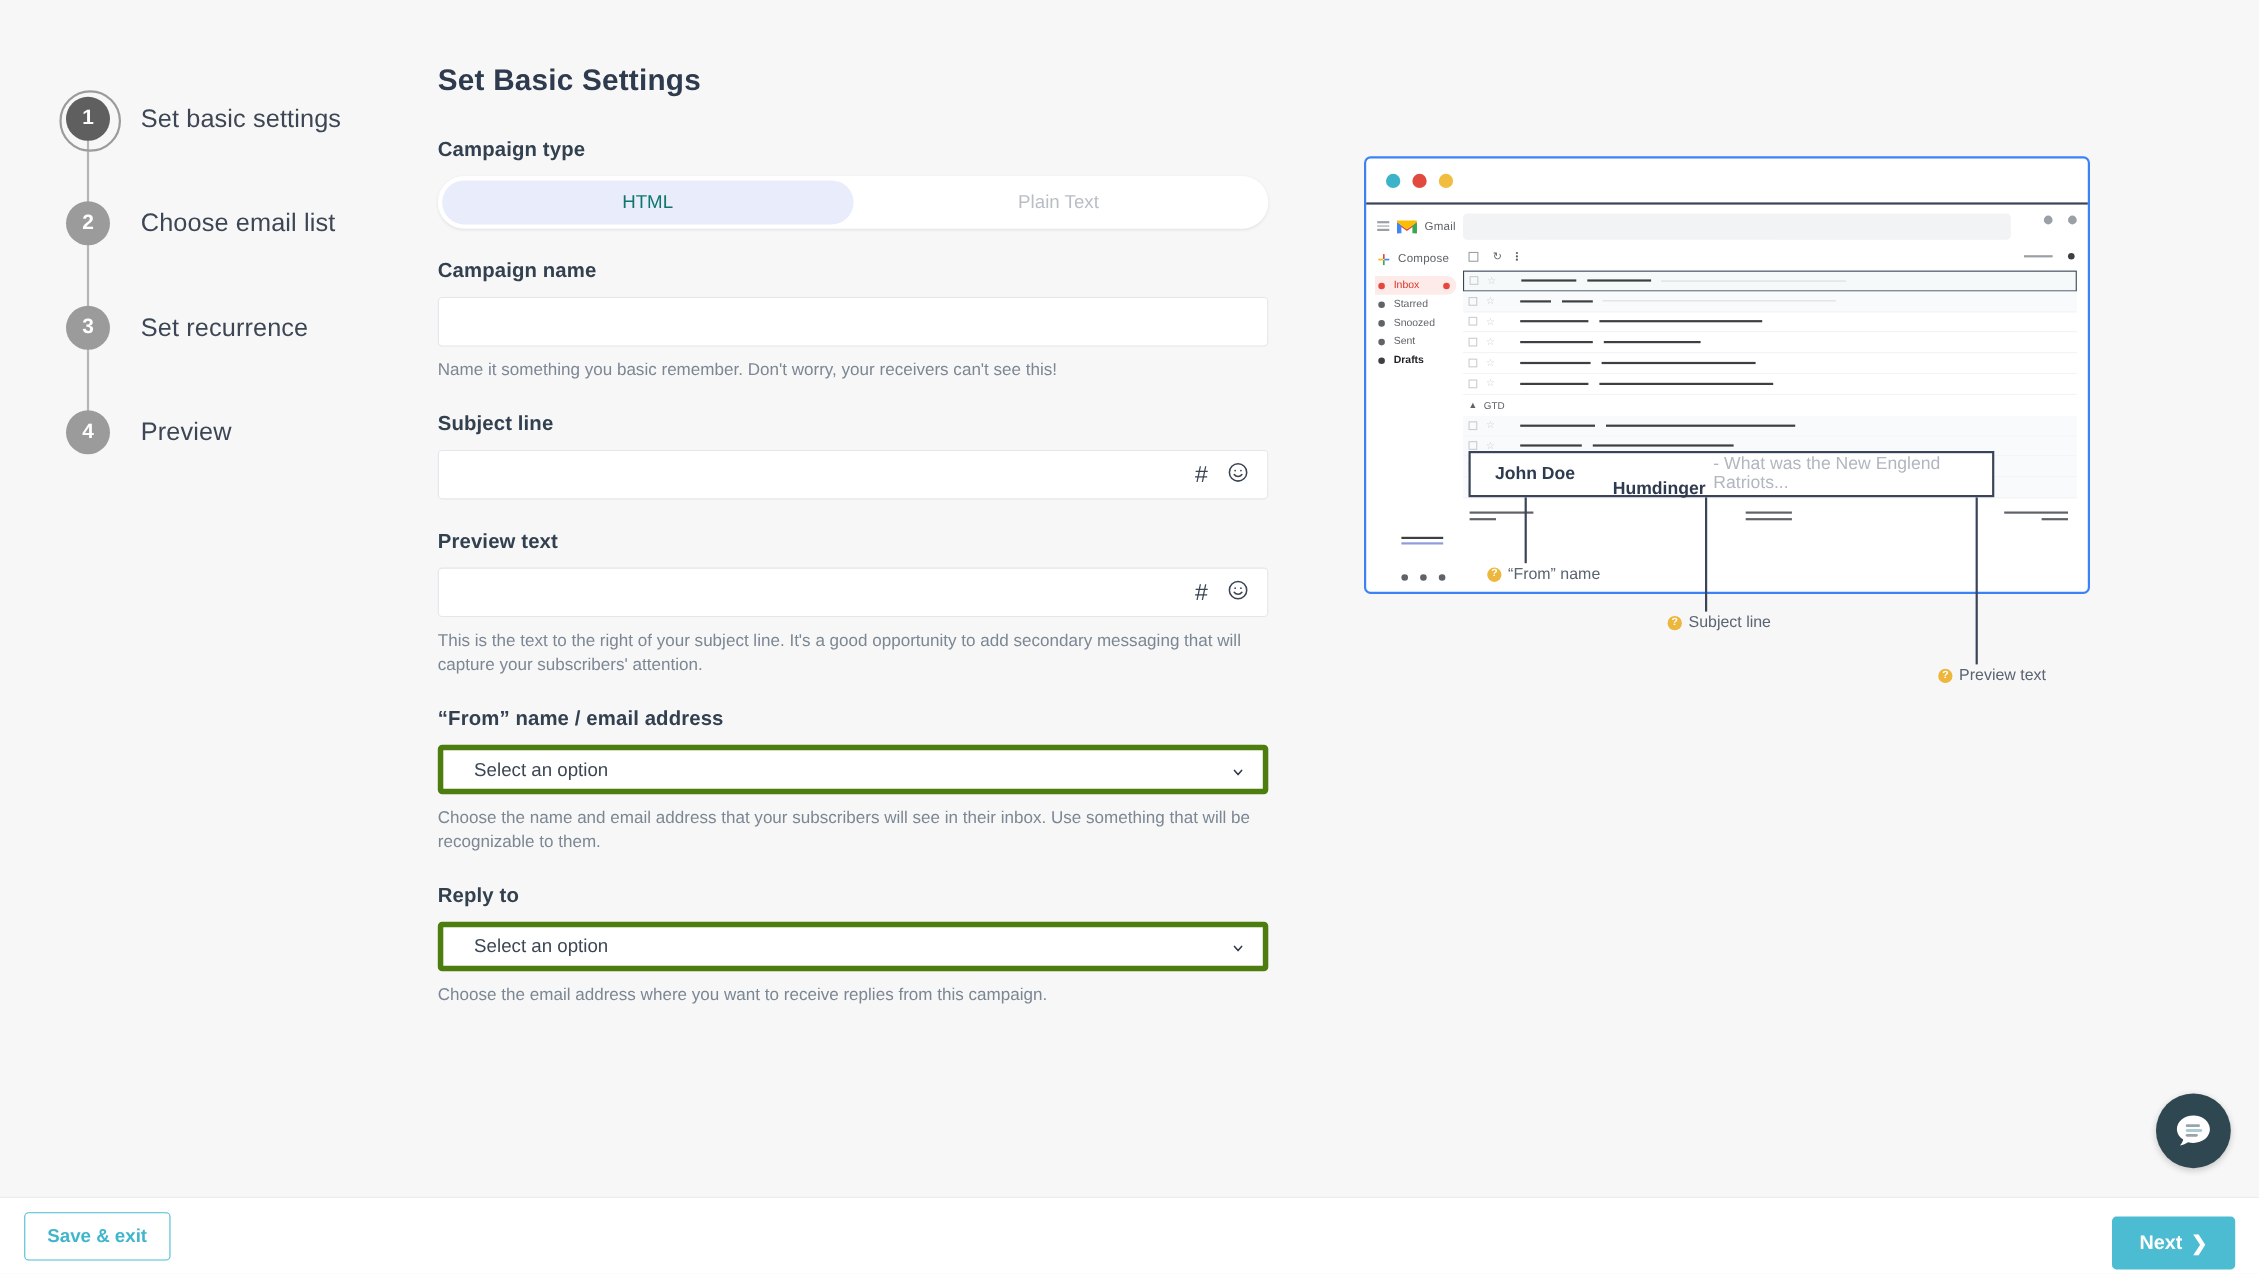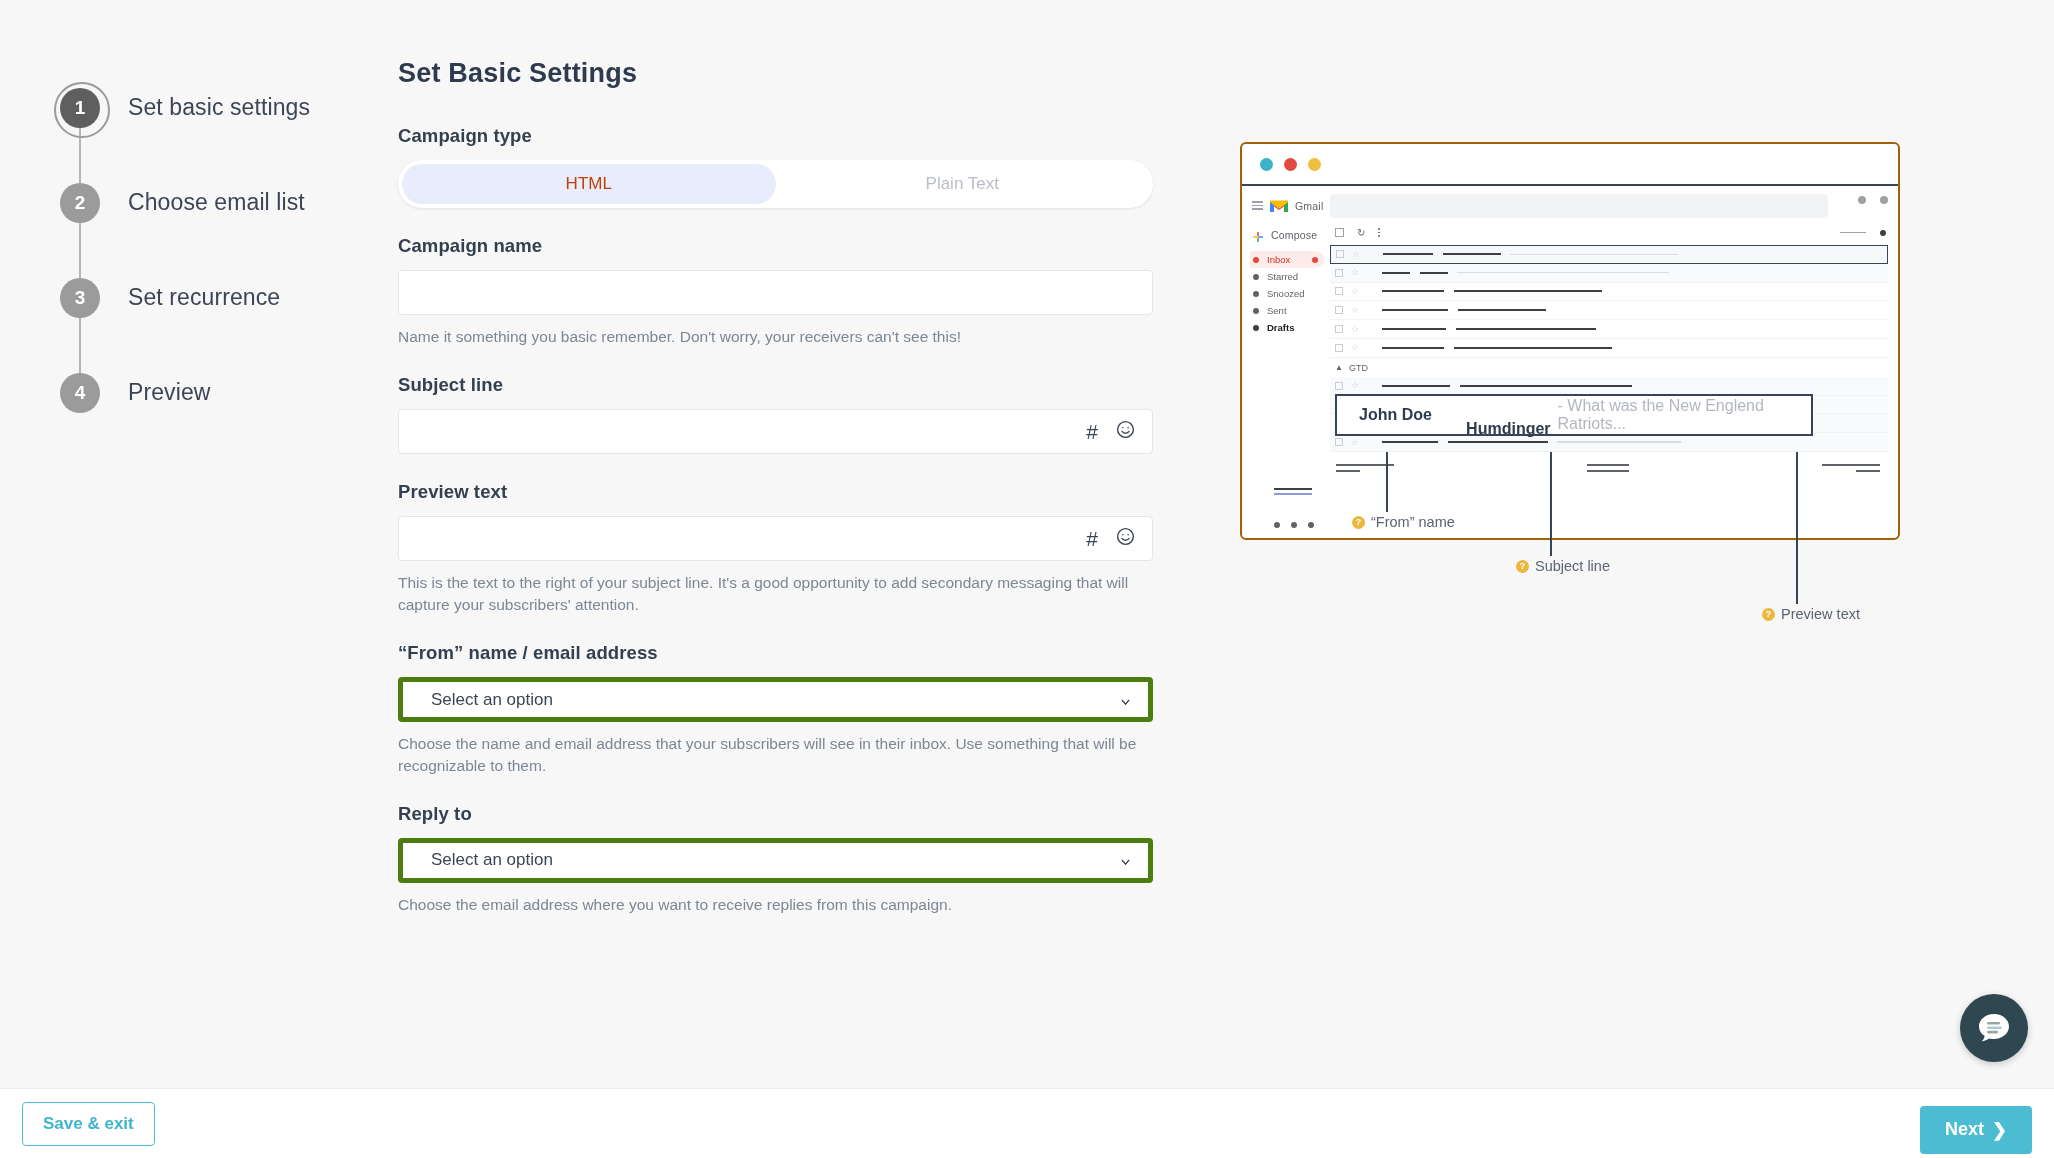--- a/index.html
+++ b/index.html
@@ -54,21 +54,21 @@
   
   .toggle-wrap {
     display: flex; width: 100%; height: 48px; background: #ffffff;
     border-radius: 26px; padding: 4px; box-shadow: 0 1px 3px rgba(0,0,0,.09);
     margin-bottom: 0;
   }
   .toggle-opt {
     flex: 1; display: flex; align-items: center; justify-content: center;
     border-radius: 22px; font-size: 17px; color: #b9bec6; cursor: pointer;
   }
-  .toggle-opt.active { background: #e8ecfb; color: #c2410c; }
+  .toggle-opt.active { background: #e8ecfb; color: #0f766e; }
 
   
   .text-input {
     position: relative; width: 100%; height: 45px; background: #ffffff;
     border: 1px solid #e3e6ea; border-radius: 4px;
     display: flex; align-items: center; padding: 0 14px;
     font-size: 16px; color: #33404f;
   }
   .input-icons {
     position: absolute; right: 16px; top: 0; height: 100%;
@@ -87,21 +87,21 @@
   .chev {
     position: absolute; right: 16px; top: 50%; transform: translateY(-50%);
     width: 13px; height: 13px;
   }
 
   
   #preview { position: absolute; left: 1240px; top: 142px; width: 680px; height: 640px; }
 
   .browser {
     position: absolute; left: 0; top: 0; width: 660px; height: 398px;
-    background: #ffffff; border: 2px solid #a16207; border-radius: 6px;
+    background: #ffffff; border: 2px solid #3b82f6; border-radius: 6px;
     overflow: visible;
   }
   .browser-bar {
     height: 42px; border-bottom: 2px solid #3a4458;
     display: flex; align-items: center; padding-left: 18px; gap: 11px;
   }
   .dot { width: 13px; height: 13px; border-radius: 50%; }
 
   .gmail-body { display: flex; height: 354px; }
   .gm-side { width: 82px; padding: 8px 0 0 8px; flex: 0 0 82px; }
@@ -161,21 +161,21 @@
   .bottom-left {
     position: absolute; left: 32px; bottom: 40px;
   }
   .bl-line { width: 38px; height: 2px; background: #3c4043; margin-bottom: 3px; }
   .bl-line.b { background: #8f9bdc; }
   .dots3 { position: absolute; left: 32px; bottom: 10px; display: flex; gap: 11px; }
   .dots3 i { width: 6px; height: 6px; border-radius: 50%; background: #5f6368; display: block; }
 
   
   .callout {
-    position: absolute; left: 95px; top: 252px; width: 478px; height: 42px;
+    position: absolute; left: 95px; top: 268px; width: 478px; height: 42px;
     background: #ffffff; border: 2px solid #3a4458;
     display: flex; align-items: center; z-index: 5;
   }
   .co-from { font-size: 16px; font-weight: 700; color: #2e3a4e; margin-left: 22px; width: 118px; }
   .co-subject { font-size: 16px; font-weight: 700; color: #2e3a4e; margin-top: 28px; }
   .co-preview { font-size: 16px; color: #b2b7bf; margin-left: 7px; }
 
   
   .leader { position: absolute; width: 2px; background: #3a4458; z-index: 4; }
   .ann { position: absolute; display: flex; align-items: center; gap: 6px; z-index: 6; }

